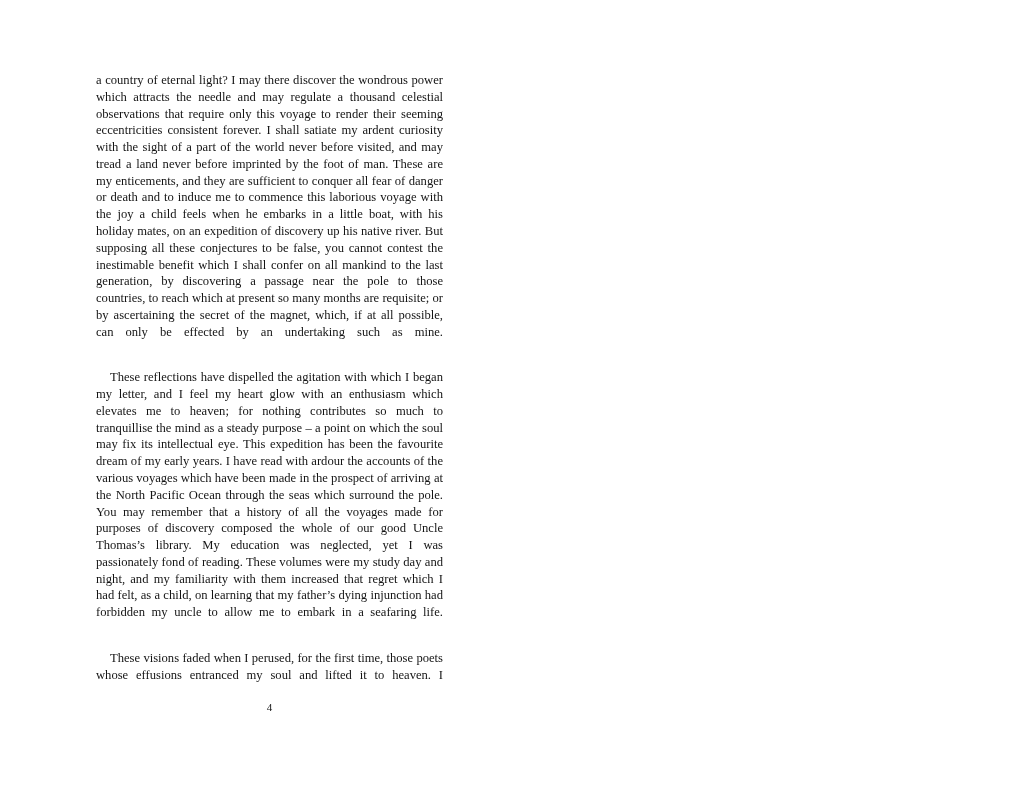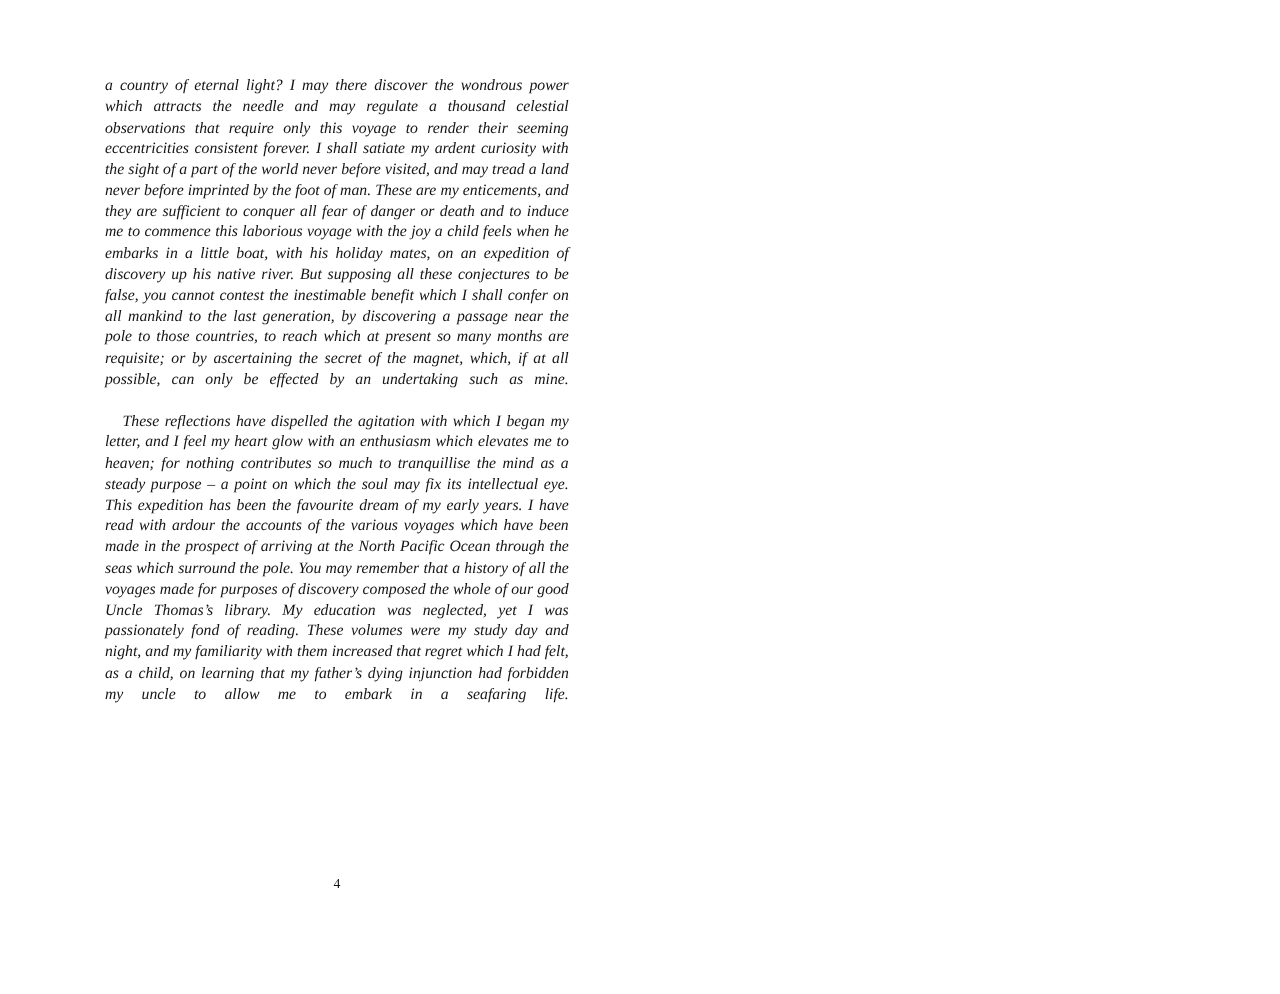--- a/index.html
+++ b/index.html
@@ -41,23 +41,22 @@
     font-kerning: normal;
     font-variant-ligatures: common-ligatures;
   }
 
   .page-left .text-block {
     left: 84px;
     width: 371px;
   }
 
   .text-block p {
-    margin: 0;
+    margin: 12px;
     text-indent: 0;
-    font-style: italic;
   }
 
   .text-block p.indented {
     text-indent: 14px;
   }
 
   
   .text-block p::after {
     content: "";
     display: inline-block;
@@ -80,20 +79,21 @@
 </style>
 </head>
 <body>
 
 <div class="page-spread">
 
   <div class="page page-left">
     <div class="text-block">
       <p>a country of eternal light? I may there discover the wondrous power which attracts the needle and may regulate a thousand celestial observations that require only this voyage to render their seeming eccentricities consistent forever. I shall satiate my ardent curiosity with the sight of a part of the world never before visited, and may tread a land never before imprinted by the foot of man. These are my enticements, and they are sufficient to conquer all fear of danger or death and to induce me to commence this laborious voyage with the joy a child feels when he embarks in a little boat, with his holiday mates, on an expedition of discovery up his native river. But supposing all these conjectures to be false, you cannot contest the inestimable benefit which I shall confer on all mankind to the last generation, by discovering a passage near the pole to those countries, to reach which at present so many months are requisite; or by ascertaining the secret of the magnet, which, if at all possible, can only be effected by an undertaking such as mine.</p>
       <p class="indented">These reflections have dispelled the agitation with which I began my letter, and I feel my heart glow with an enthusiasm which elevates me to heaven; for nothing contributes so much to tranquillise the mind as a steady purpose – a point on which the soul may fix its intellectual eye. This expedition has been the favourite dream of my early years. I have read with ardour the accounts of the various voyages which have been made in the prospect of arriving at the North Pacific Ocean through the seas which surround the pole. You may remember that a history of all the voyages made for purposes of discovery composed the whole of our good Uncle Thomas’s library. My education was neglected, yet I was passionately fond of reading. These volumes were my study day and night, and my familiarity with them increased that regret which I had felt, as a child, on learning that my father’s dying injunction had forbidden my uncle to allow me to embark in a seafaring life.</p>
+      <p class="indented">These visions faded when I perused, for the first time, those poets whose effusions entranced my soul and lifted it to heaven. I</p>
     </div>
     <div class="folio">4</div>
   </div>
 
   <div class="page page-right">
     
     
   </div>
 
 </div>

